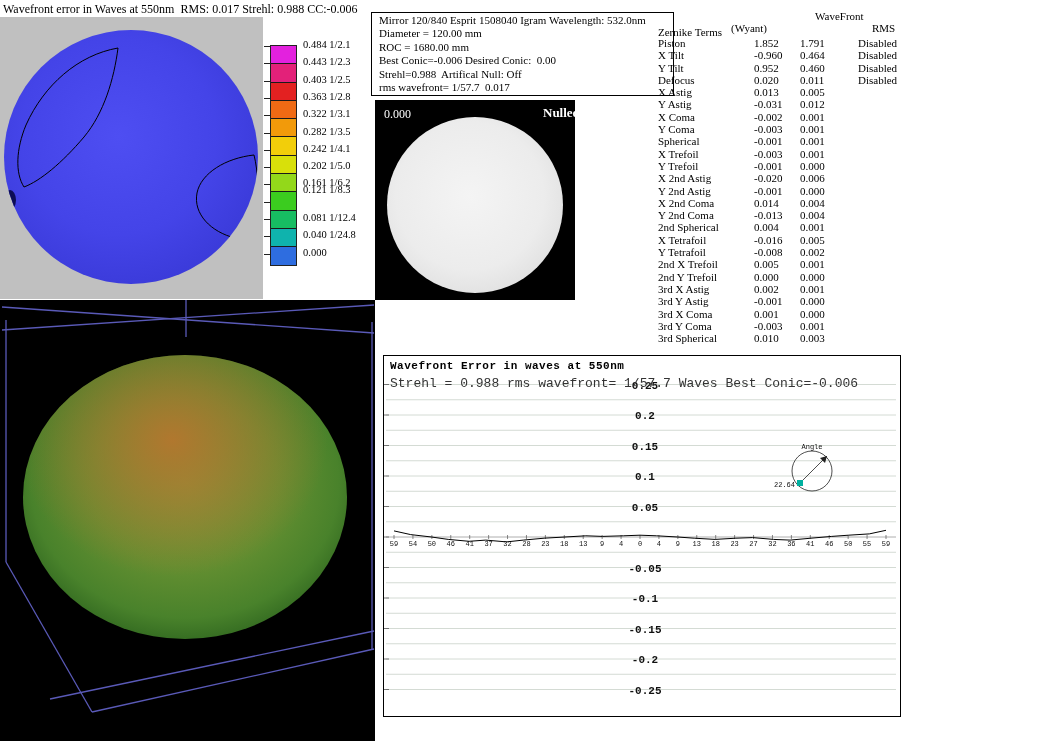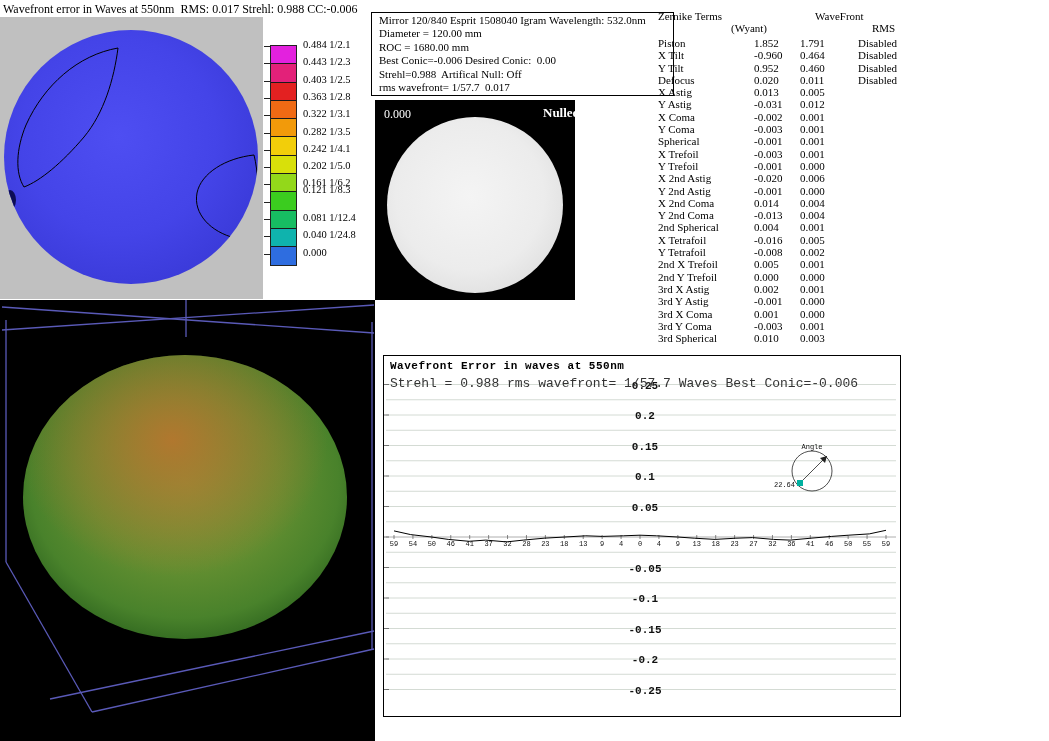--- a/index.html
+++ b/index.html
@@ -138,21 +138,21 @@
       <div class="info-line">rms wavefront= 1/57.7  0.017</div>
     </div>
 
   <div class="abs" id="null-panel">
     <div id="null-circle"></div>
     <span id="null-value">0.000</span>
     <span id="null-label">Nulled</span>
   </div>
 
   <div class="abs" id="zernike-panel">
-    <span class="zhead" style="left:0;top:0;">Zernike Terms</span>
+    <span class="zhead" style="left:0;top:16px;">Zernike Terms</span>
     <span class="zhead" style="left:157px;top:0;">WaveFront</span>
     <span class="zhead" style="left:73px;top:12px;">(Wyant)</span>
     <span class="zhead" style="left:168px;top:12px;margin-left:46px;">RMS</span>
     <div id="zernike-rows">
         <div class="zrow">
           <span class="z-term">Piston</span>
           <span class="z-wyant">1.852</span>
           <span class="z-rms">1.791</span>
           <span></span>
           <span class="z-status">Disabled</span>

